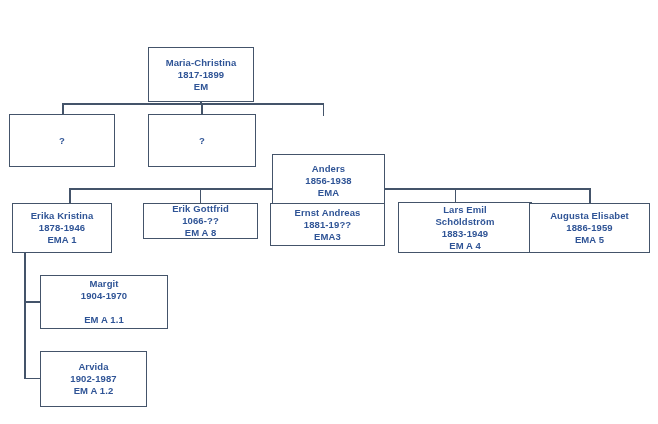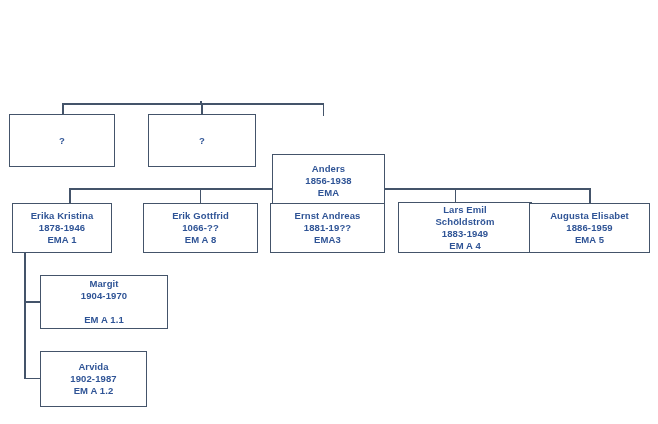--- a/index.html
+++ b/index.html
@@ -38,44 +38,49 @@
   <div class="cl" style="left:69px;top:188px;width:1.5px;height:15px;"></div>
   <div class="cl" style="left:199.5px;top:188px;width:1.5px;height:15px;"></div>
   <div class="cl" style="left:327px;top:188px;width:1.5px;height:15px;"></div>
   <div class="cl" style="left:454.5px;top:188px;width:1.5px;height:14px;"></div>
   <div class="cl" style="left:589px;top:188px;width:1.5px;height:15px;"></div>
 
   <div class="cl" style="left:24px;top:252px;width:1.5px;height:127px;"></div>
   <div class="cl" style="left:24px;top:301px;width:17px;height:1.5px;"></div>
   <div class="cl" style="left:24px;top:377.5px;width:17px;height:1.5px;"></div>
 
+  <div class="node" style="left:148px;top:47px;width:106px;height:55px;">
+    <div class="ln">Maria-Christina</div>
+    <div class="ln">1817-1899</div>
+    <div class="ln">EM</div>
+  </div>
 
   <div class="node" style="left:9px;top:114px;width:106px;height:53px;">
     <div class="ln">?</div>
   </div>
   <div class="node" style="left:148px;top:114px;width:108px;height:53px;">
     <div class="ln">?</div>
   </div>
   <div class="node" style="left:272px;top:115px;width:113px;height:53px;margin-top:39px;">
     <div class="ln">Anders</div>
     <div class="ln">1856-1938</div>
     <div class="ln">EMA</div>
   </div>
 
   <div class="node" style="left:12px;top:203px;width:100px;height:50px;">
     <div class="ln">Erika Kristina</div>
     <div class="ln">1878-1946</div>
     <div class="ln">EMA 1</div>
   </div>
-  <div class="node" style="left:143px;top:203px;width:115px;height:50px;">
+  <div class="node" style="left:143px;top:203px;width:115px;height:36px;">
     <div class="ln">Erik Gottfrid</div>
     <div class="ln">1066-??</div>
     <div class="ln">EM A 8</div>
   </div>
-  <div class="node" style="left:270px;top:203px;width:115px;height:50px;">
+  <div class="node" style="left:270px;top:203px;width:115px;height:43px;">
     <div class="ln">Ernst Andreas</div>
     <div class="ln">1881-19??</div>
     <div class="ln">EMA3</div>
   </div>
   <div class="node" style="left:398px;top:202px;width:134px;height:51px;">
     <div class="ln">Lars Emil</div>
     <div class="ln">Schöldström</div>
     <div class="ln">1883-1949</div>
     <div class="ln">EM A 4</div>
   </div>

